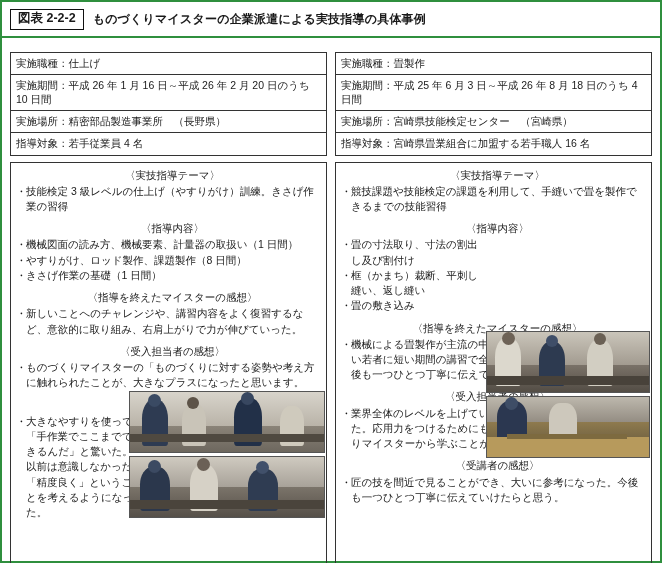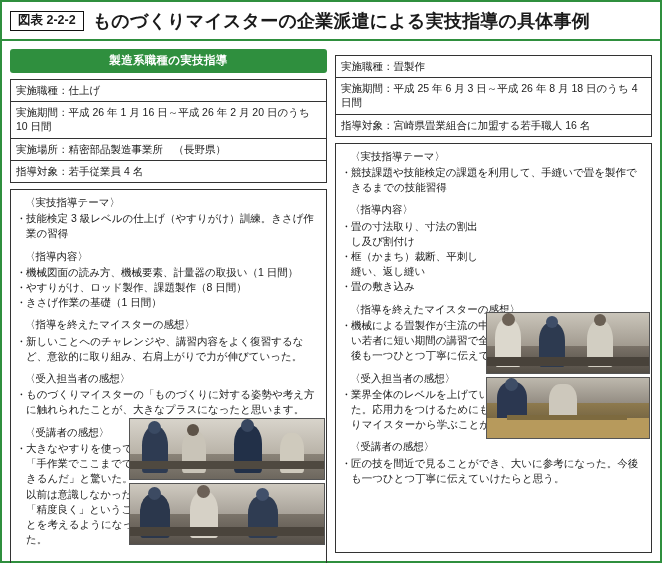--- a/index.html
+++ b/index.html
@@ -30,21 +30,21 @@
   .fig-no {
     border: 1px solid #111111;
     font-size: 12.5px;
     font-weight: bold;
     padding: 2px 7px 3px 7px;
     line-height: 1.1;
     white-space: nowrap;
     background: #ffffff;
   }
   .fig-title {
-    font-size: 18px;
+    font-size: 12px;
     font-weight: bold;
     margin-left: 9px;
     letter-spacing: 0.2px;
   }
   .divider {
     height: 2px;
     background: #2f8f3e;
     margin: 0;
   }
   .columns {
@@ -87,20 +87,21 @@
     padding: 5px 6px 6px 6px;
     position: relative;
     overflow: hidden;
   }
   .col-left .body-box { height: 424px; }
   .col-right .body-box { height: 410px; }
   .sec-head {
     font-size: 10.5px;
     line-height: 1.45;
     margin: 0 0 1px 8px;
+    text-align: center;
   }
   .sec-head.spaced { margin-top: 7px; }
   ul.bullets {
     list-style: none;
     margin: 0 0 0 0;
     padding: 0;
   }
   ul.bullets li {
     font-size: 10.5px;
     line-height: 1.45;
@@ -140,21 +141,20 @@
 
   <div class="title-bar">
     <span class="fig-no">図表 2-2-2</span>
     <span class="fig-title">ものづくりマイスターの企業派遣による実技指導の具体事例</span>
   </div>
   <div class="divider"></div>
 
   <div class="columns">
 
     <div class="col col-left">
-      <div class="col-header">製造系職種の実技指導</div>
 
       <div class="info-table">
         <div class="info-row">実施職種：仕上げ</div>
         <div class="info-row">実施期間：平成 26 年 1 月 16 日～平成 26 年 2 月 20 日のうち 10 日間</div>
         <div class="info-row">実施場所：精密部品製造事業所　（長野県）</div>
         <div class="info-row">指導対象：若手従業員 4 名</div>
       </div>
 
       <div class="body-box">
 
@@ -211,20 +211,21 @@
         </div>
 
       </div>
     </div>
 
     <div class="col col-right">
 
       <div class="info-table">
         <div class="info-row">実施職種：畳製作</div>
         <div class="info-row">実施期間：平成 25 年 6 月 3 日～平成 26 年 8 月 18 日のうち 4 日間</div>
+        <div class="info-row">実施場所：宮崎県技能検定センター　（宮崎県）</div>
         <div class="info-row">指導対象：宮崎県畳業組合に加盟する若手職人 16 名</div>
       </div>
 
       <div class="body-box">
 
         <div class="sec-head">〈実技指導テーマ〉</div>
         <ul class="bullets">
           <li>競技課題や技能検定の課題を利用して、手縫いで畳を製作できるまでの技能習得</li>
         </ul>
 

